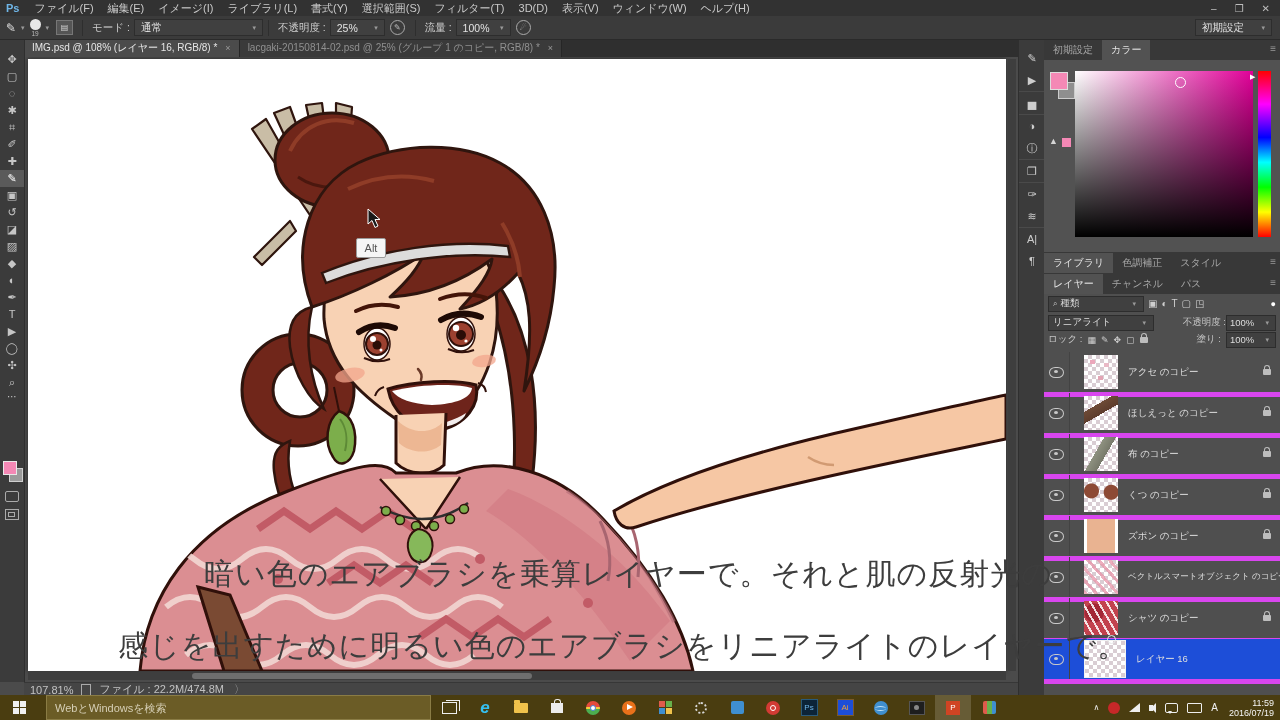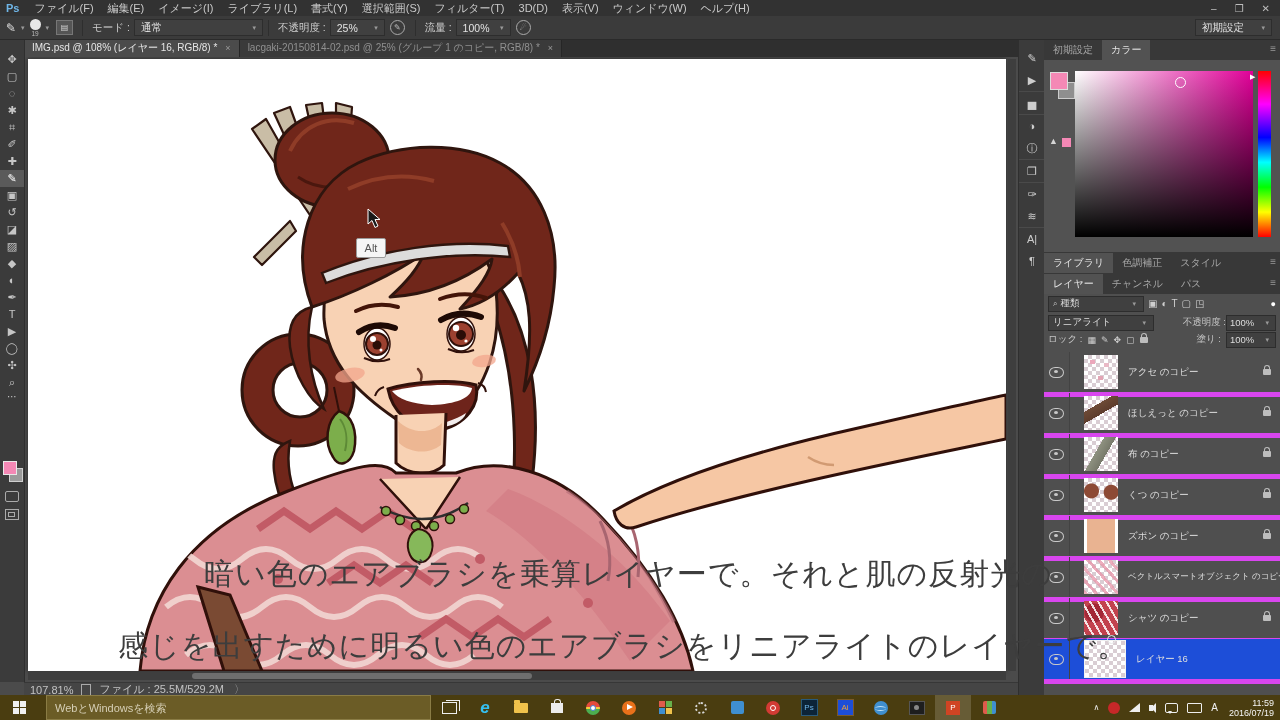--- a/index.html
+++ b/index.html
@@ -407,21 +407,21 @@
 <div class="vscroll">
     <span class="thumb"></span>
   </div>
 <div class="hscroll">
     <span class="thumb"></span>
   </div>
 
 <div class="statusbar">
   <span class="zoomv">107.81%</span>
   <span class="docico"></span>
-  <span>ファイル : 25.5M/529.2M</span>
+  <span>ファイル : 22.2M/474.8M</span>
   <span class="chev">〉</span>
 </div>
 
 <div class="dock">
   <div style="height:8px"></div>
   <div class="dockico">✎</div>
   <div class="dockico">▶</div>
   <div class="dockico grp">▅</div>
   <div class="dockico grp">◑</div>
   <div class="dockico">ⓘ</div>

